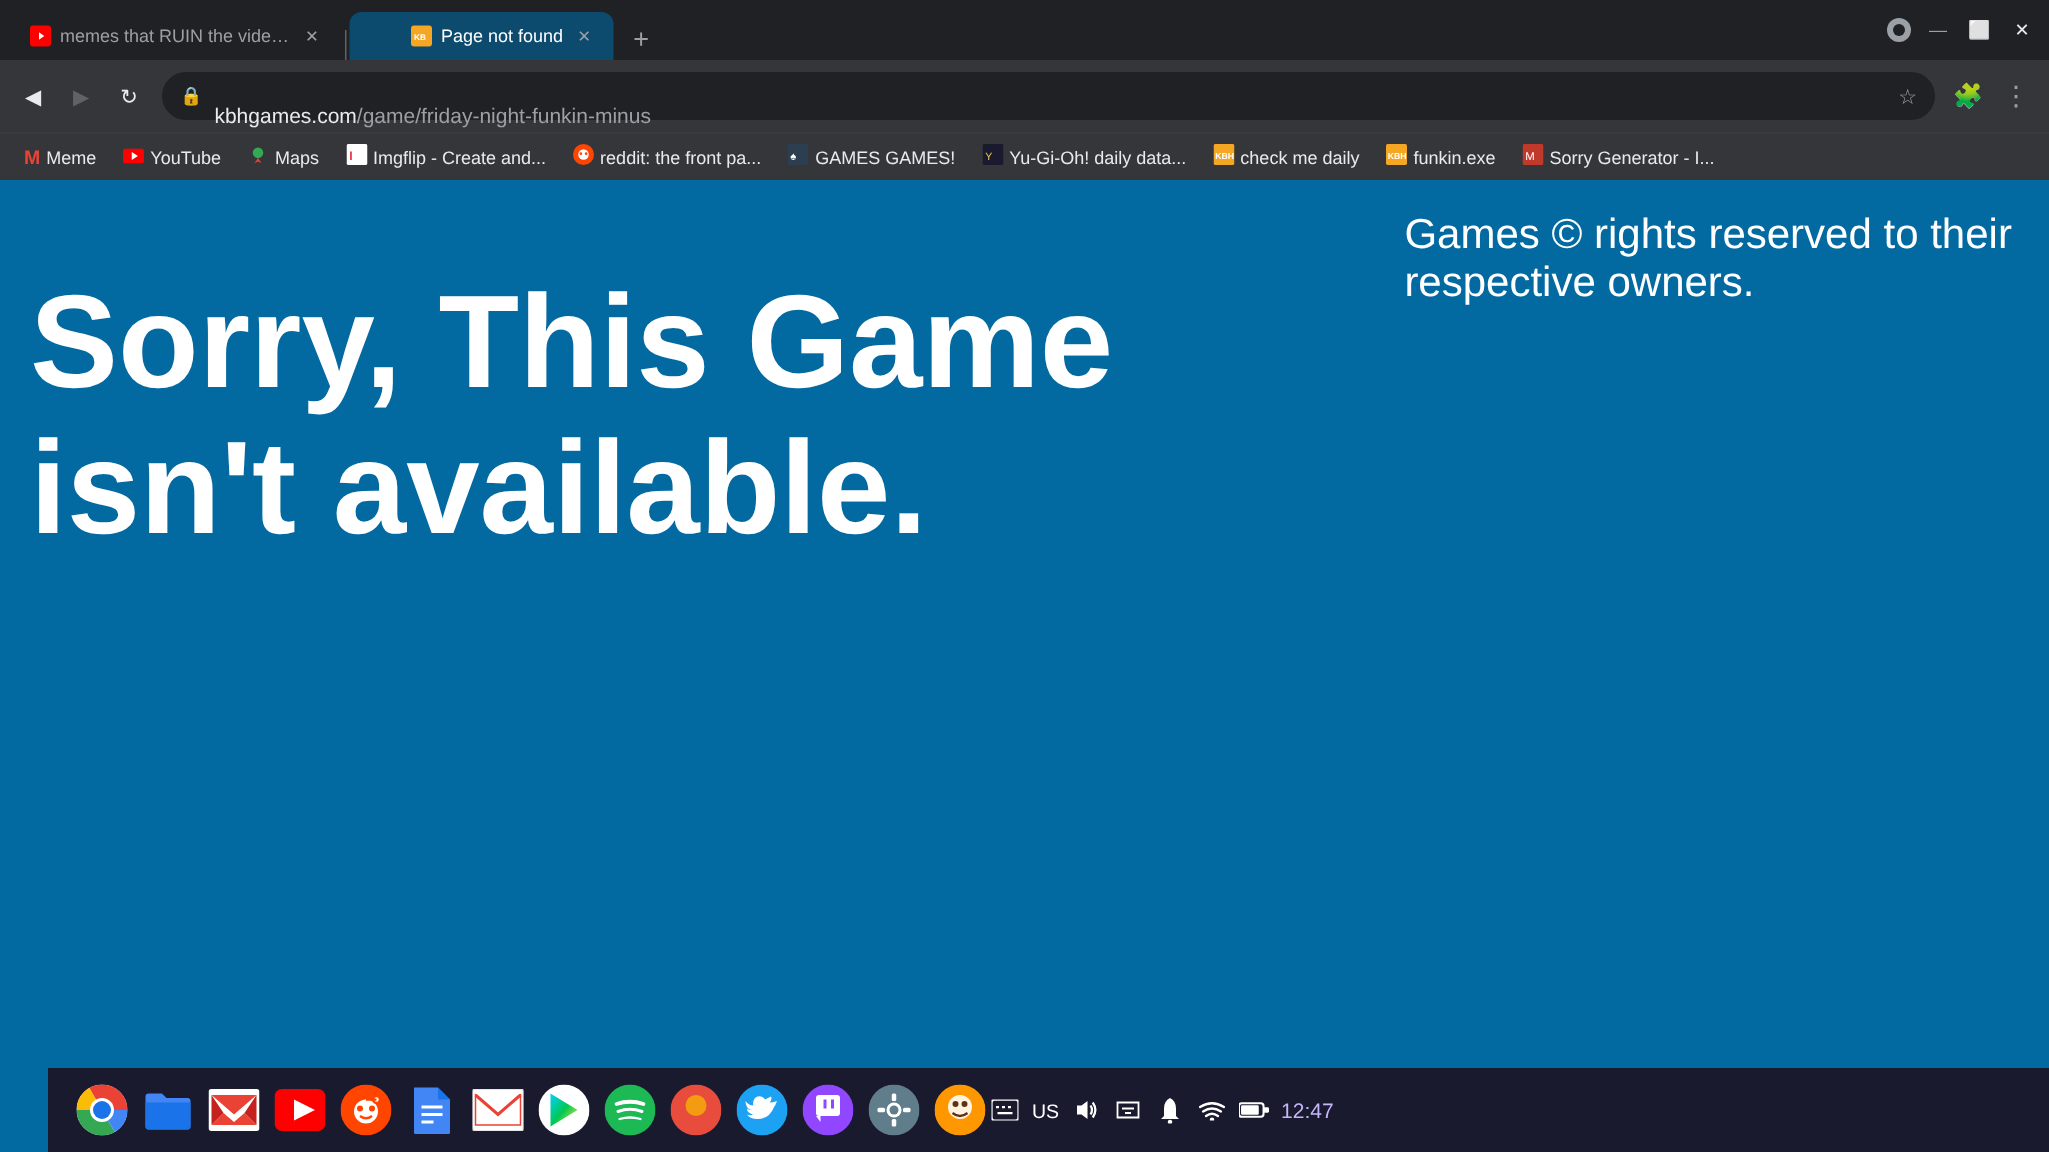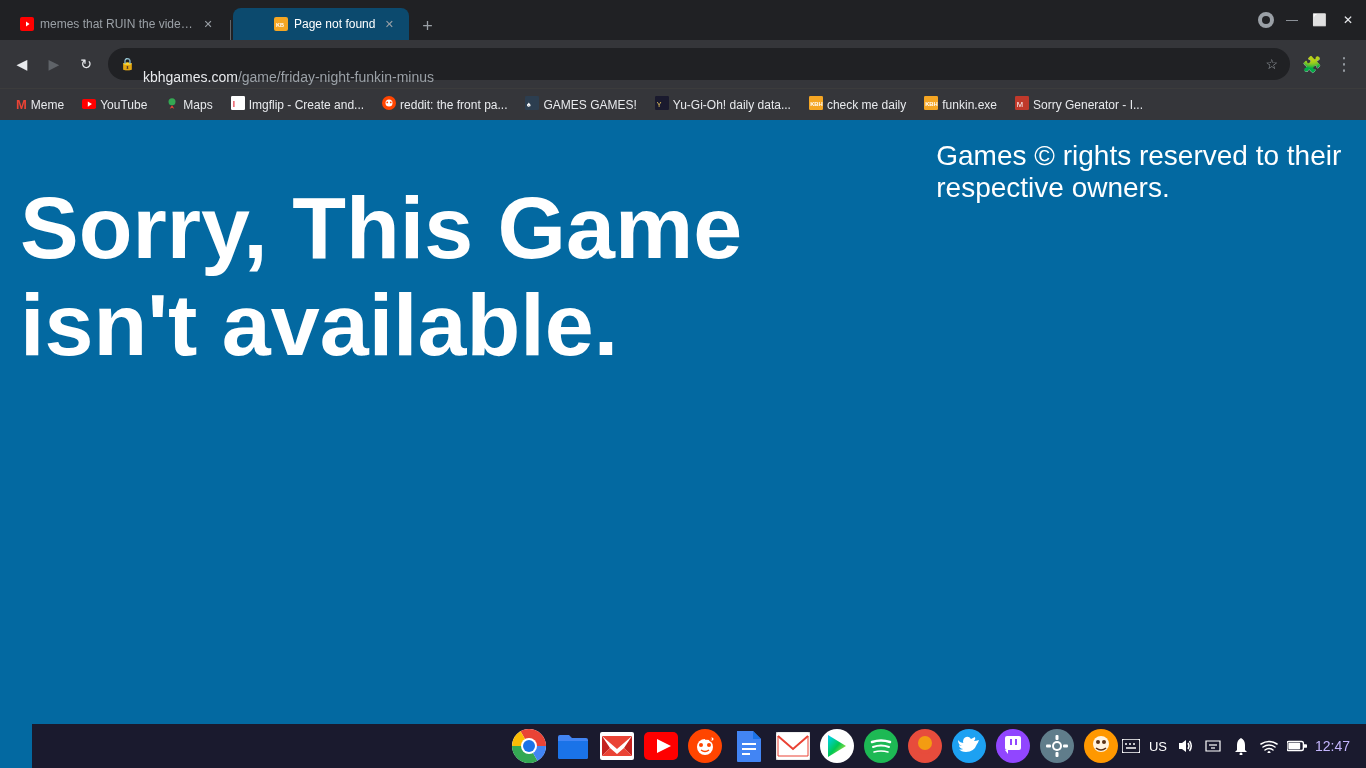--- a/index.html
+++ b/index.html
@@ -232,24 +232,24 @@
     .footer-text {
       font-size: 28px;
       color: #fff;
       padding: 0 0 0 2px;
       font-family: Arial, sans-serif;
     }
 
     
     .taskbar {
       background: #1a1a2e;
-      height: 44px;
-      display: flex;
-      align-items: center;
-      justify-content: flex-end;
+      height: 56px;
+      display: flex;
+      align-items: center;
+      justify-content: flex-start;
       padding: 0 16px;
       position: absolute;
       bottom: 0;
       left: 0;
       right: 0;
       margin-left: 32px;
     }
 
     .taskbar-left {
       display: flex;

